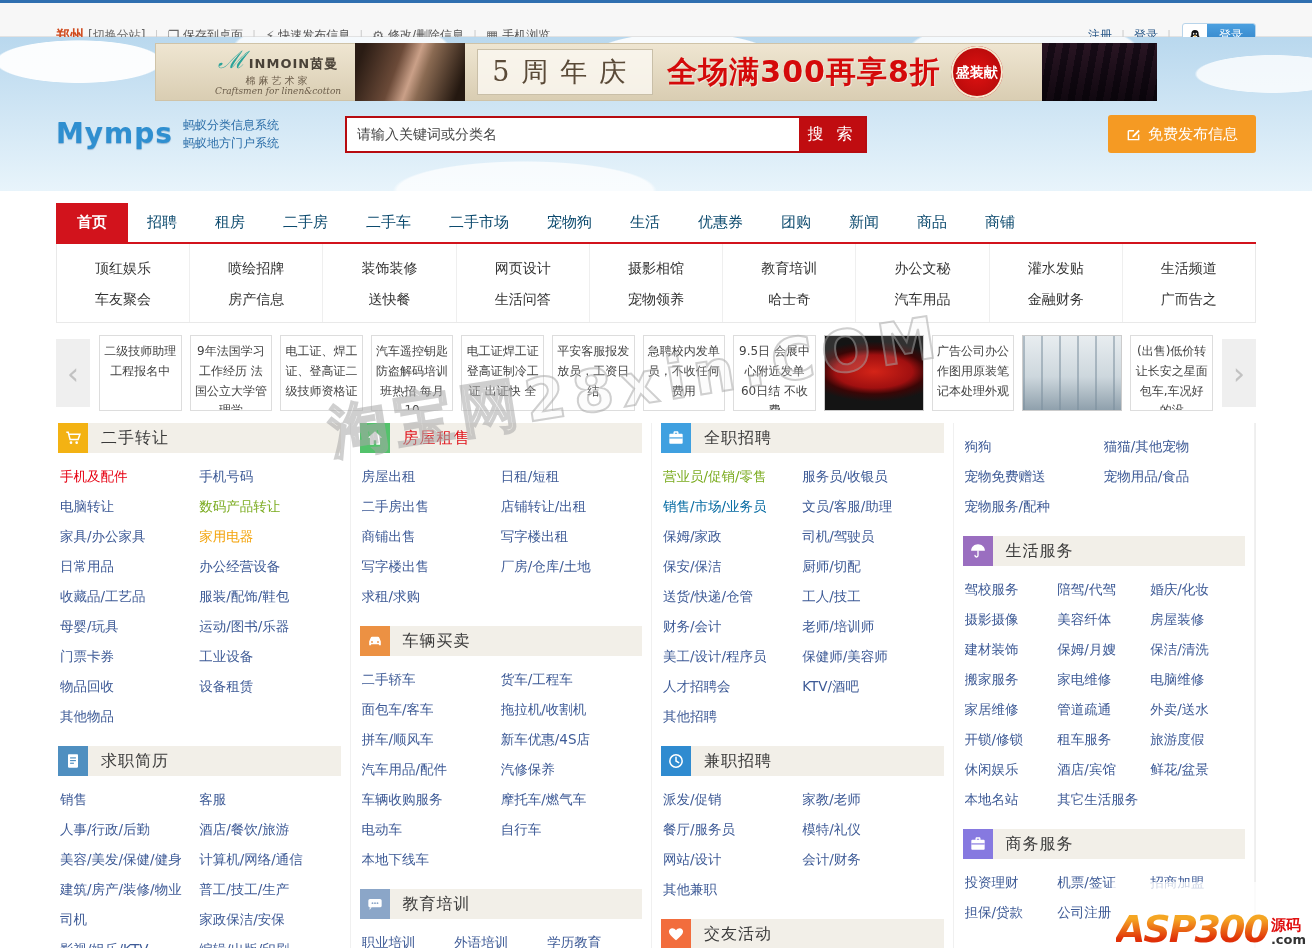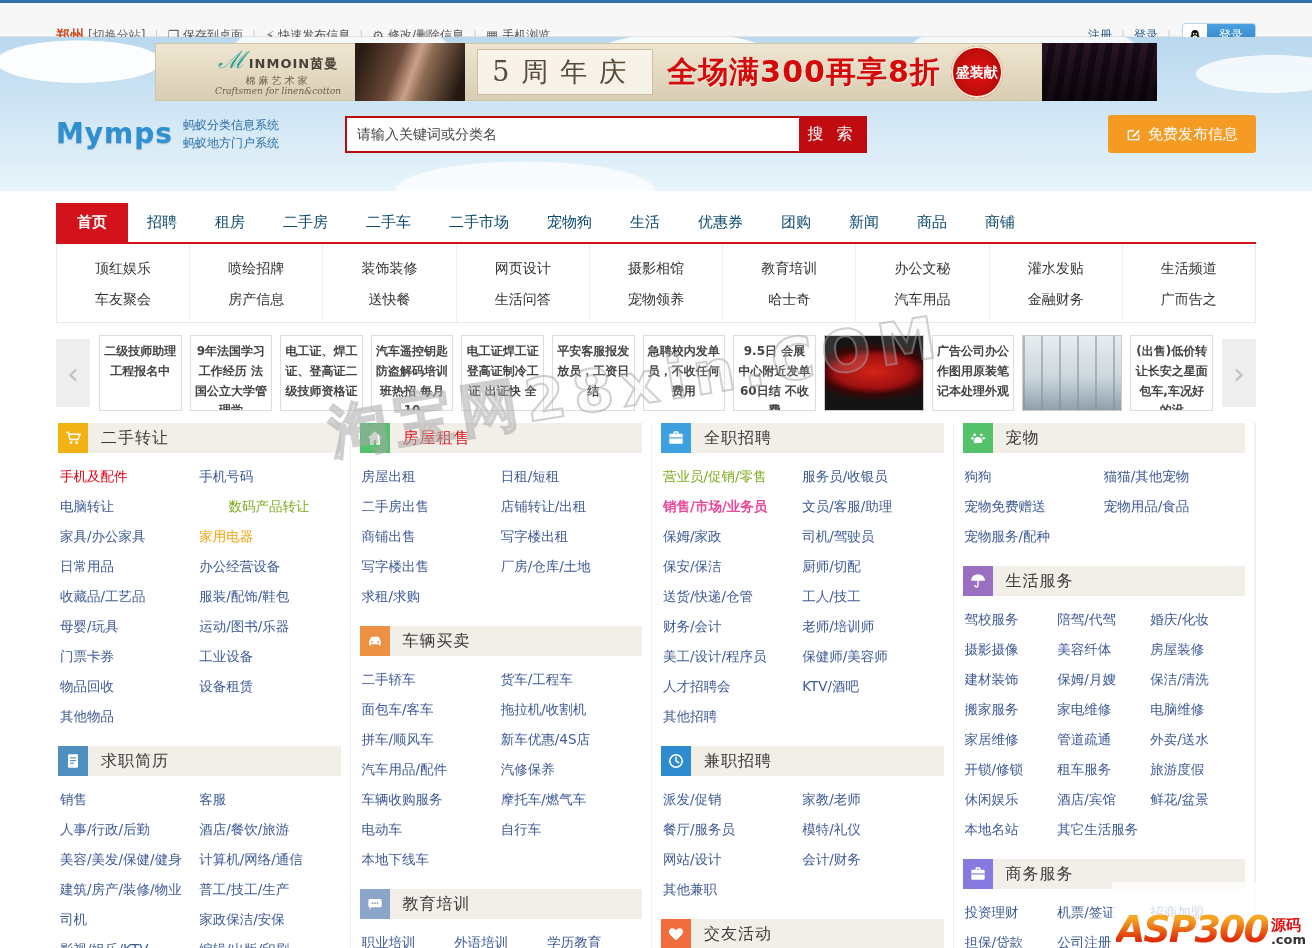--- a/index.html
+++ b/index.html
@@ -67,21 +67,21 @@
   .nav-item{padding:10px 19px;font-size:15px;color:#0c4a6e;}
   .nav-item.active{background:#d2131c;color:#fff;font-weight:bold;padding:10px 21px;}
 
   .subnav{display:flex;border:1px solid #e9e9e9;border-top:0;}
   .sn-col{flex:1;display:flex;flex-direction:column;align-items:center;padding:9px 0 7px;border-right:1px solid #efefef;}
   .sn-col:last-child{border-right:0;}
   .sn-col a{font-size:14px;color:#333;line-height:31px;white-space:nowrap;}
 
   .carousel{display:flex;align-items:center;margin-top:12px;gap:9px;}
   .car-arrow{flex:none;width:34px;height:68px;background:#efefef;color:#c2c2c2;font-size:30px;display:flex;align-items:center;justify-content:center;cursor:pointer;}
-  .car-track{flex:1;display:flex;gap:8px;justify-content:space-between;font-weight:bold;}
+  .car-track{flex:1;display:flex;gap:8px;justify-content:space-between;}
   .ccard{flex:1;border:1px solid #ddd;padding:6px 4px;font-size:12px;color:#444;text-align:center;line-height:1.65;height:62px;overflow:hidden;background:#fff;}
   .cimg{flex:none;width:100px;height:76px;border:1px solid #ccc;box-sizing:border-box;}
   .cimg.red-laptop-photo{background:radial-gradient(ellipse 70px 30px at 50% 48%,#d42418 0%,#a01010 55%,#3a0606 75%,#141414 100%),#141414;}
   .cimg.office-photo{background:
       repeating-linear-gradient(90deg,rgba(120,140,155,.5) 0 2px,transparent 2px 18px),
       linear-gradient(#e8edf0 0%,#cdd7dd 55%,#8fa0ac 100%);}
 
   .main{display:flex;margin-top:12px;border-right:1px solid #eee;}
   .mcol{flex:1;padding:0 9px;border-right:1px solid #f0f0f0;min-width:0;}
   .mcol:first-child{padding-left:2px;}
@@ -266,21 +266,21 @@
                   <circle cx="9.6" cy="17.6" r="1.6" fill="#fff"></circle>
                   <circle cx="16.4" cy="17.6" r="1.6" fill="#fff"></circle>
                 </svg>
               </span>
               <span class="sec-title">二手转让</span>
             </div>
             <div class="sec-links" style="grid-template-columns: repeat(2, 1fr);">
               <a style="color: rgb(230, 0, 18);">手机及配件</a>
               <a>手机号码</a>
               <a>电脑转让</a>
-              <a style="color: rgb(122, 171, 30); text-align: center;">数码产品转让</a>
+              <a style="color: rgb(122, 171, 30);">数码产品转让</a>
               <a>家具/办公家具</a>
               <a style="color: rgb(243, 163, 10);">家用电器</a>
               <a>日常用品</a>
               <a>办公经营设备</a>
               <a>收藏品/工艺品</a>
               <a>服装/配饰/鞋包</a>
               <a>母婴/玩具</a>
               <a>运动/图书/乐器</a>
               <a>门票卡券</a>
               <a>工业设备</a>
@@ -393,21 +393,21 @@
                 <svg viewBox="0 0 24 24">
                   <path d="M9 7V5.5C9 4.7 9.7 4 10.5 4h3c.8 0 1.5.7 1.5 1.5V7h4c.6 0 1 .4 1 1v10c0 .6-.4 1-1 1H5c-.6 0-1-.4-1-1V8c0-.6.4-1 1-1h4zm1.6 0h2.8V5.6h-2.8V7z" fill="#fff"></path>
                   <rect x="4" y="11.2" width="16" height="1.4" fill="#3fa0e0"></rect>
                 </svg>
               </span>
               <span class="sec-title">全职招聘</span>
             </div>
             <div class="sec-links" style="grid-template-columns: repeat(2, 1fr);">
               <a style="color: rgb(122, 171, 30);">营业员/促销/零售</a>
               <a>服务员/收银员</a>
-              <a style="color: #ec4899; font-weight: bold;">销售/市场/业务员</a>
+              <a style="color: #0369a1;">销售/市场/业务员</a>
               <a>文员/客服/助理</a>
               <a>保姆/家政</a>
               <a>司机/驾驶员</a>
               <a>保安/保洁</a>
               <a>厨师/切配</a>
               <a>送货/快递/仓管</a>
               <a>工人/技工</a>
               <a>财务/会计</a>
               <a>老师/培训师</a>
               <a>美工/设计/程序员</a>
@@ -443,32 +443,20 @@
                 <svg viewBox="0 0 24 24">
                   <path d="M12 19.6l-1.2-1.1C6 14.3 3.5 12 3.5 9.1 3.5 6.8 5.3 5 7.6 5c1.7 0 3.4 1 4.4 2.4C13 6 14.7 5 16.4 5c2.3 0 4.1 1.8 4.1 4.1 0 2.9-2.5 5.2-7.3 9.4z" fill="#fff"></path>
                 </svg>
               </span>
               <span class="sec-title">交友活动</span>
             </div>
           </div>
         </div>
         <div class="mcol">
           <div class="sec">
-            <div class="sec-head">
-              <span class="sec-ic" style="background: rgb(83, 194, 107);">
-                <svg viewBox="0 0 24 24">
-                  <circle cx="8" cy="8.2" r="1.7" fill="#fff"></circle>
-                  <circle cx="16" cy="8.2" r="1.7" fill="#fff"></circle>
-                  <circle cx="5.4" cy="12.2" r="1.5" fill="#fff"></circle>
-                  <circle cx="18.6" cy="12.2" r="1.5" fill="#fff"></circle>
-                  <path d="M12 10.8c2.9 0 5.1 2.2 5.1 4.7 0 1.6-1.2 2.7-2.7 2.7-.9 0-1.6-.4-2.4-.4s-1.5.4-2.4.4c-1.5 0-2.7-1.1-2.7-2.7 0-2.5 2.2-4.7 5.1-4.7z" fill="#fff"></path>
-                </svg>
-              </span>
-              <span class="sec-title">宠物</span>
-            </div>
             <div class="sec-links" style="grid-template-columns: repeat(2, 1fr);">
               <a>狗狗</a>
               <a>猫猫/其他宠物</a>
               <a>宠物免费赠送</a>
               <a>宠物用品/食品</a>
               <a>宠物服务/配种</a>
             </div>
           </div>
           <div class="sec">
             <div class="sec-head">

